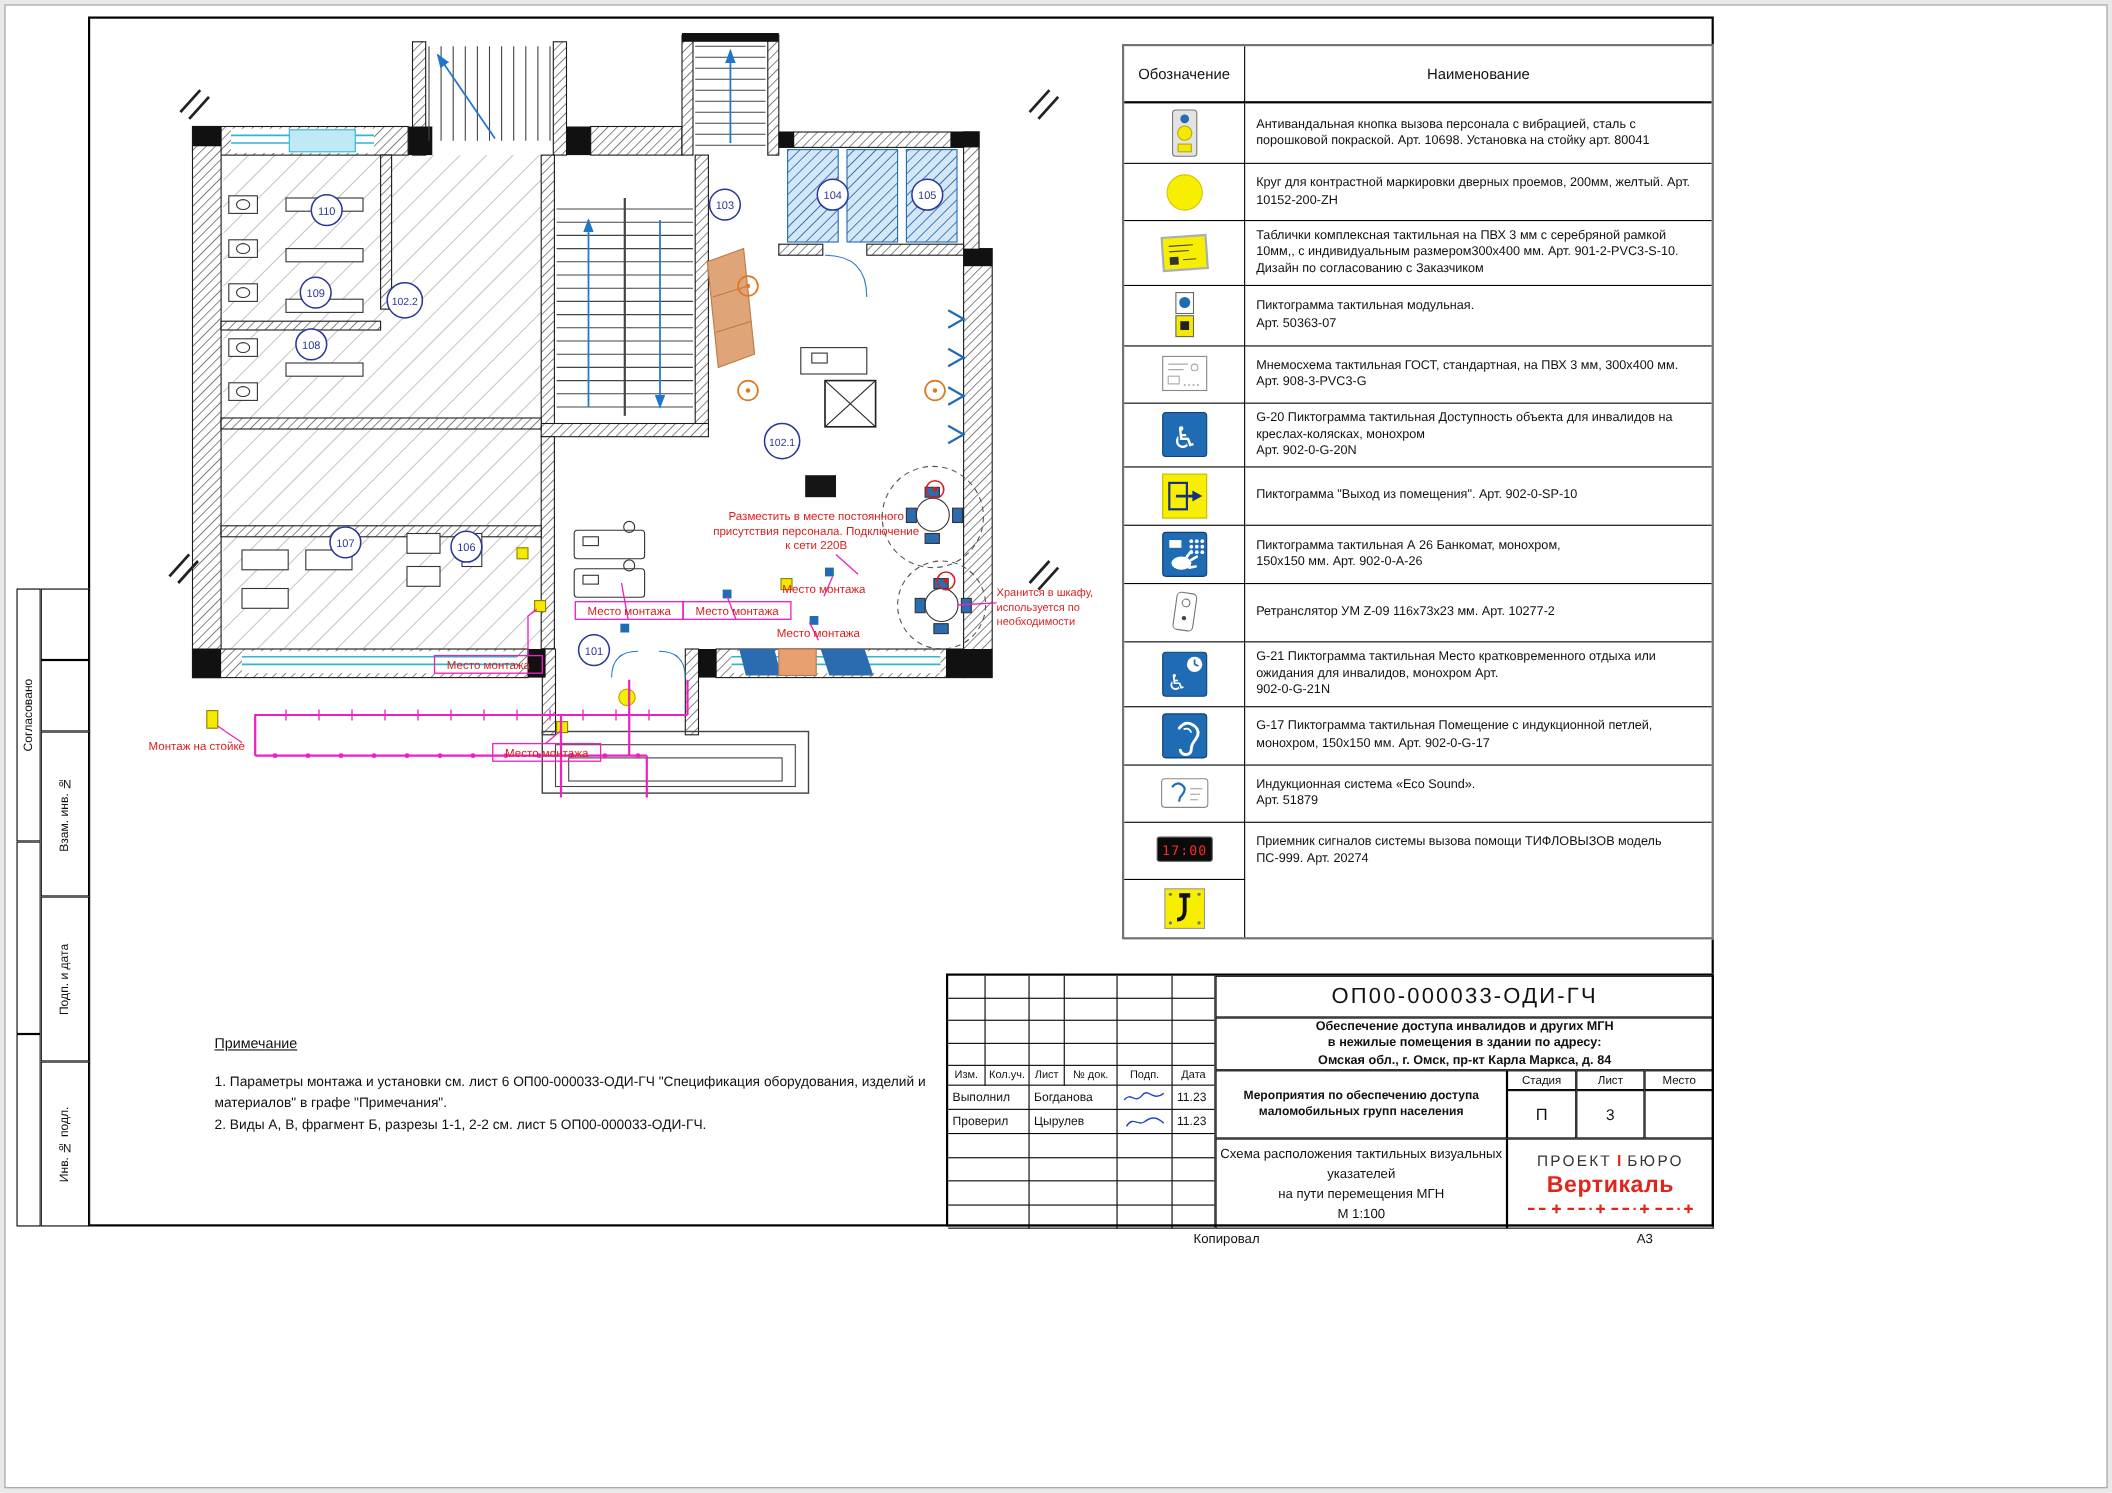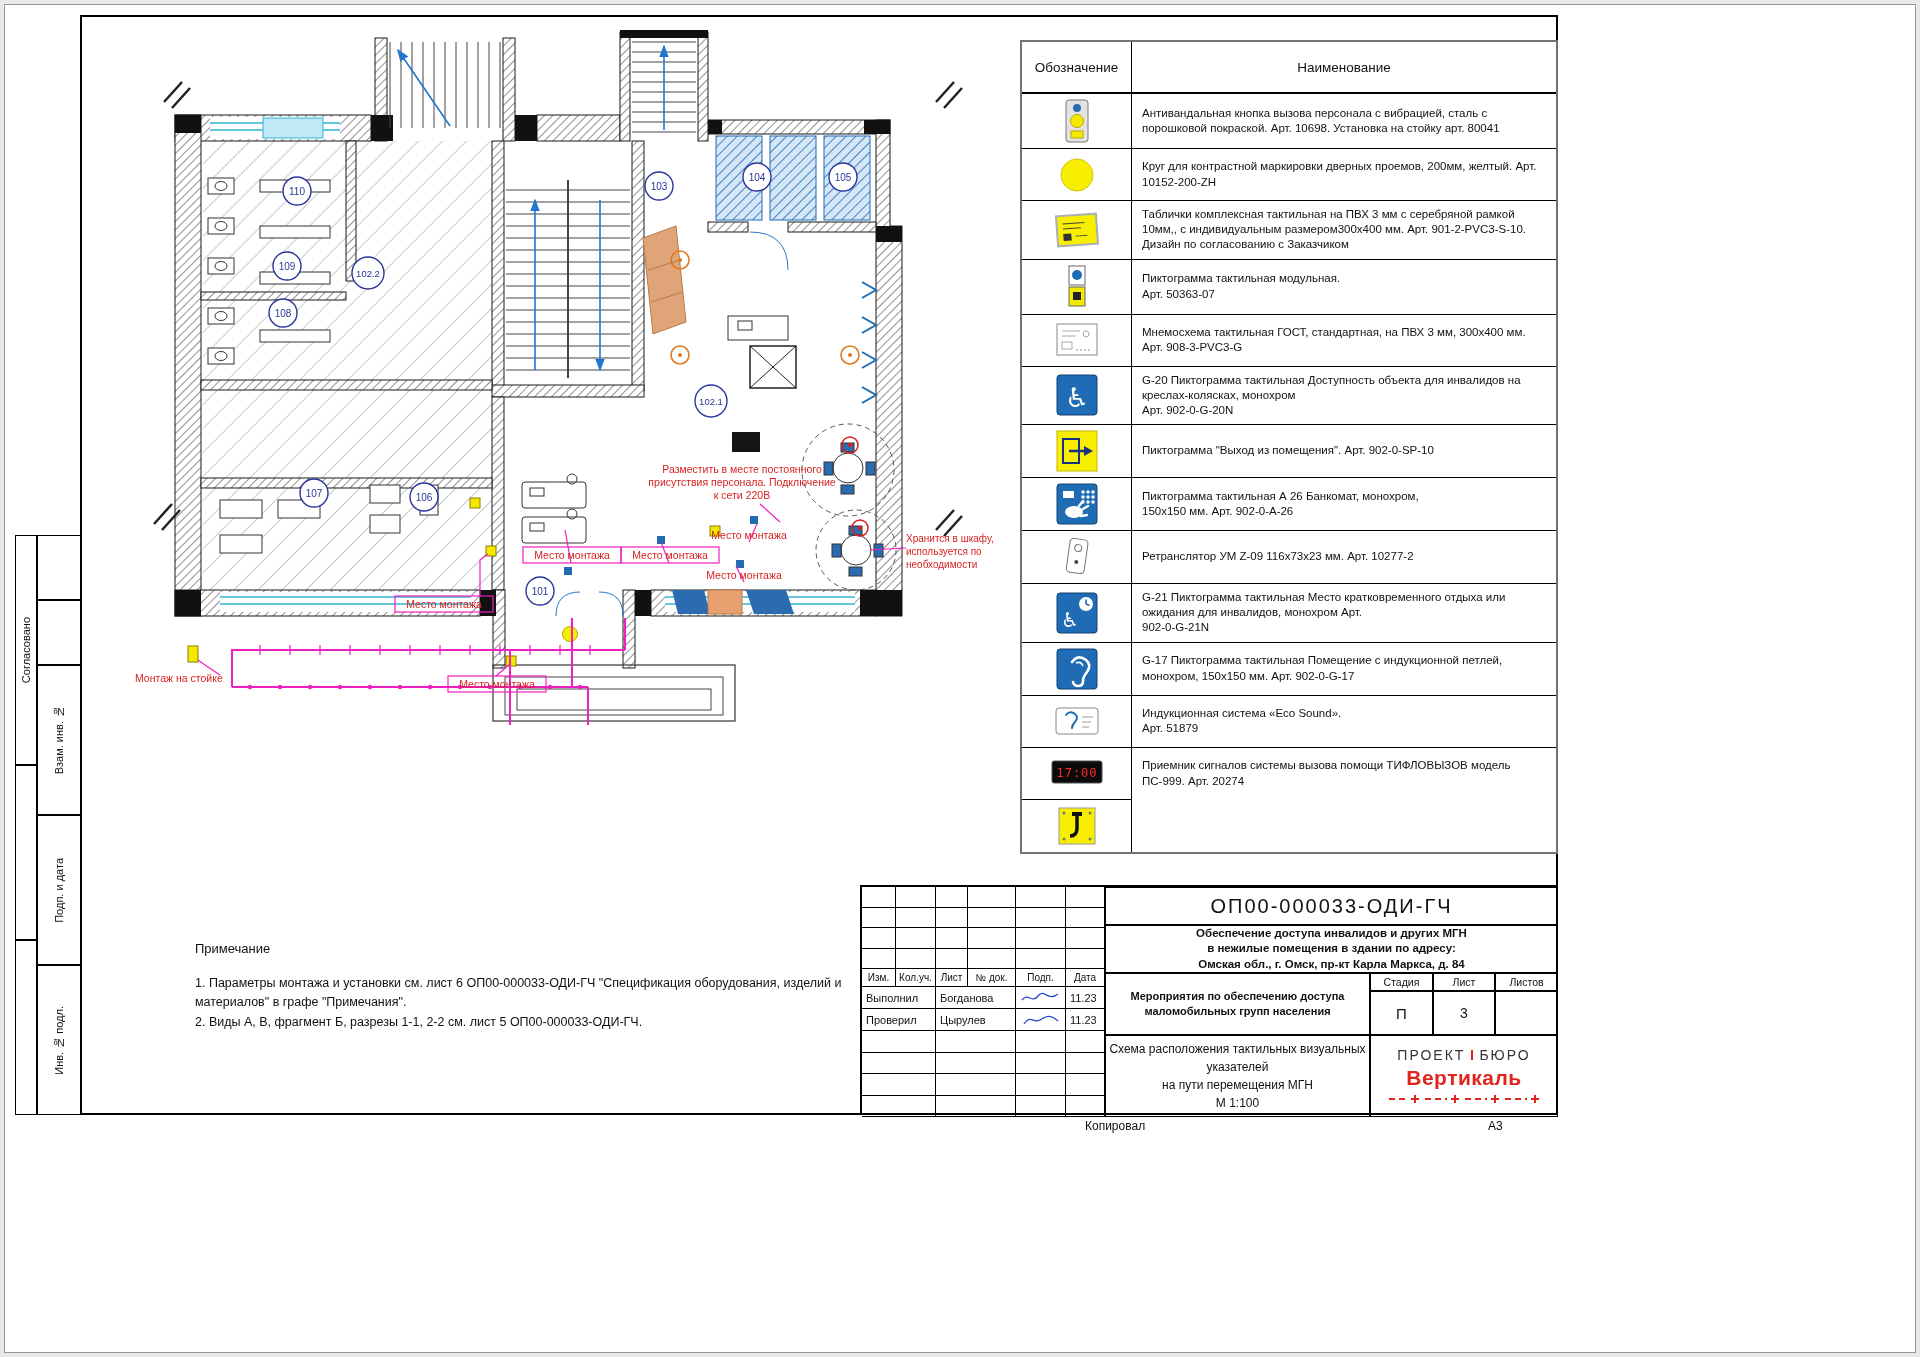--- a/index.html
+++ b/index.html
@@ -9,21 +9,21 @@
 .vcell{position:absolute;border:1px solid #000;display:flex;align-items:center;justify-content:center;background:#fff}
 .vtext{writing-mode:vertical-rl;transform:rotate(180deg);font-size:11px;white-space:nowrap}
 .plan{position:absolute;left:115px;top:25px;width:880px;height:700px;font-family:inherit}
 .legend{position:absolute;left:1015px;top:35px;width:538px;border:2px solid #737373;display:grid;grid-template-columns:110px 1fr;background:#fff}
 .lg-head{display:flex;align-items:center;justify-content:center;font-size:13.5px;min-height:52px;border-bottom:2px solid #000}
 .lg-head.sym,.lg-sym{border-right:1.4px solid #000}
 .lg-sym{display:flex;align-items:center;justify-content:center;min-height:52px;padding:4px;border-bottom:1.2px solid #000}
 .lg-name{font-size:11.5px;line-height:1.32;padding:6px 10px;display:flex;align-items:center;border-bottom:1.2px solid #000;white-space:pre-line}
 .legend>div:nth-last-child(1),.legend>div:nth-last-child(2){border-bottom:none}
 .notes{position:absolute;left:190px;top:936px;width:658px;font-size:12.5px}
-.notes .ttl{font-size:13px;margin-bottom:18px}
+.notes .ttl{font-size:13px;text-decoration:underline;margin-bottom:18px}
 .notes .itm{line-height:1.55}
 .tb{position:absolute;left:855px;top:880px;width:698px;height:230px;border:2px solid #000;background:#fff}
 .cell{position:absolute;border:1px solid #000;display:flex;align-items:center;justify-content:center;text-align:center;flex-direction:column}
 .grid6{display:grid;grid-template-columns:34px 40px 32px 48px 50px 1fr}
 .grid6>div{border-right:1px solid #000;border-bottom:1px solid #000;display:flex;align-items:center;justify-content:center;font-size:10px}
 .grid6>div:nth-child(6n){border-right:none}
 .grid4{display:grid;grid-template-columns:74px 80px 50px 1fr}
 .grid4>div{border-right:1px solid #000;border-bottom:1px solid #000;display:flex;align-items:center;font-size:11px;padding-left:4px}
 .grid4>div:nth-child(4n){border-right:none}
 .small-lbl{position:absolute;font-size:12px}
@@ -555,21 +555,21 @@
       <span>Обеспечение доступа инвалидов и других МГН</span>
       <span>в нежилые помещения в здании по адресу:</span>
       <span>Омская обл., г. Омск, пр-кт Карла Маркса, д. 84</span>
     </div>
     <div class="cell" style="left:243px;top:86px;width:265px;height:62px;font-size:11px;font-weight:600;line-height:1.4">
       <span>Мероприятия по обеспечению доступа</span>
       <span>маломобильных групп населения</span>
     </div>
     <div class="cell" style="left:508px;top:86px;width:63px;height:18px;font-size:10.5px">Стадия</div>
     <div class="cell" style="left:571px;top:86px;width:62px;height:18px;font-size:10.5px">Лист</div>
-    <div class="cell" style="left:633px;top:86px;width:63px;height:18px;font-size:10.5px">Листов</div>
+    <div class="cell" style="left:633px;top:86px;width:63px;height:18px;font-size:10.5px">Место</div>
     <div class="cell" style="left:508px;top:104px;width:63px;height:44px;font-size:15px">П</div>
     <div class="cell" style="left:571px;top:104px;width:62px;height:44px;font-size:14px">3</div>
     <div class="cell" style="left:633px;top:104px;width:63px;height:44px"></div>
     <div class="cell" style="left:243px;top:148px;width:265px;height:82px;font-size:12px;line-height:1.5">
       <span>Схема расположения тактильных визуальных указателей</span>
       <span>на пути перемещения МГН</span>
       <span>М 1:100</span>
     </div>
     <div class="cell" style="left:508px;top:148px;width:188px;height:82px;gap:3px">
       <div class="logo-top">

